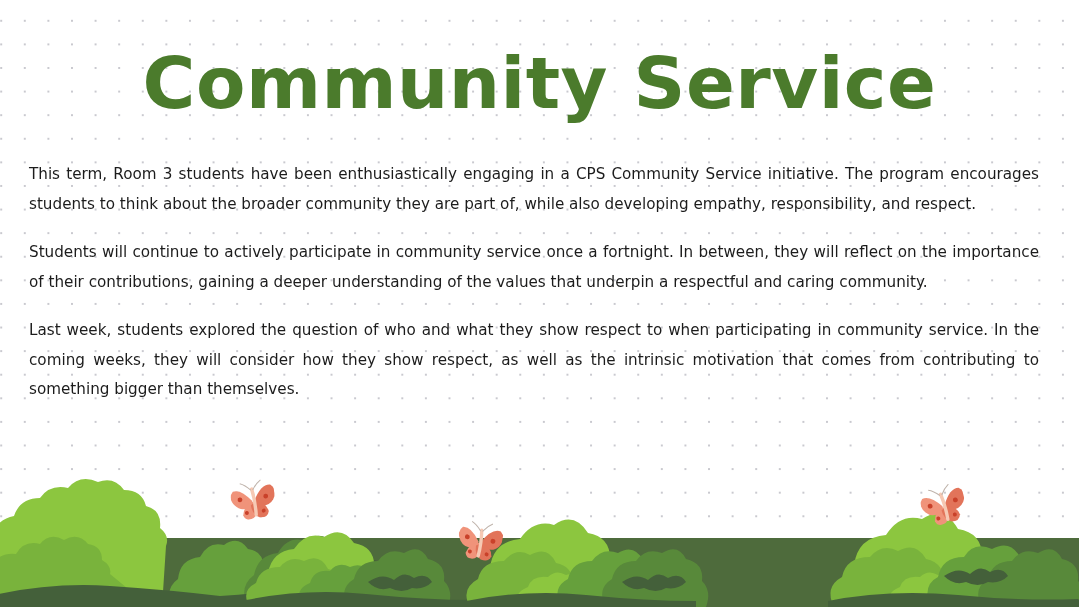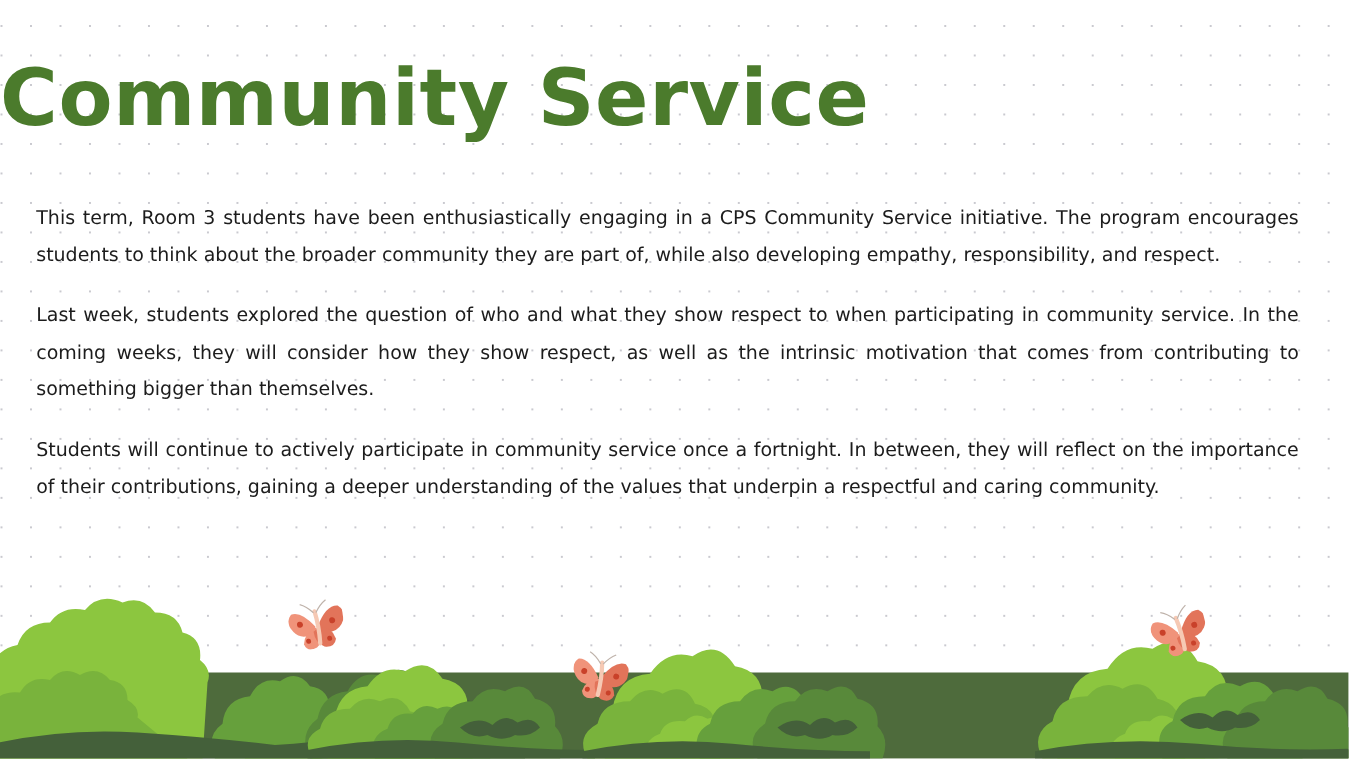--- a/index.html
+++ b/index.html
@@ -16,24 +16,24 @@
     background-image:radial-gradient(circle, #c9c9cf 1.05px, rgba(255,255,255,0) 1.15px);
     background-size:23.6px 23.6px;
     background-position:13px 9px;
     overflow:hidden;
   }
 
   
   .title{
     position:absolute;
     left:0; right:0; top:47px;
-    text-align:left;
+    text-align:center;
     color:#4b7b2c;
     font-family:"DejaVu Sans", sans-serif;
-    font-size:63px;
+    font-size:72px;
     font-weight:700;
     letter-spacing:0.5px;
     line-height:1.0;
     white-space:nowrap;
   }
 
   
   .body-copy{
     position:absolute;
     left:29px;
@@ -79,22 +79,22 @@
 </style>
 </head>
 <body>
 
 <div class="slide">
 
   <div class="title">Community Service</div>
 
   <div class="body-copy">
     <p class="para">This term, Room 3 students have been enthusiastically engaging in a CPS Community Service initiative. The program encourages students to think about the broader community they are part of, while also developing empathy, responsibility, and respect.</p>
+    <p class="para">Students will continue to actively participate in community service once a fortnight. In between, they will reflect on the importance of their contributions, gaining a deeper understanding of the values that underpin a respectful and caring community.</p>
     <p class="para">Last week, students explored the question of who and what they show respect to when participating in community service. In the coming weeks, they will consider how they show respect, as well as the intrinsic motivation that comes from contributing to something bigger than themselves.</p>
-    <p class="para">Students will continue to actively participate in community service once a fortnight. In between, they will reflect on the importance of their contributions, gaining a deeper understanding of the values that underpin a respectful and caring community.</p>
   </div>
 
   <div class="scenery">
 
     <div class="ground-band"></div>
 
     <svg viewBox="0 0 1079 137" preserveAspectRatio="none">
 
       <g>
 

